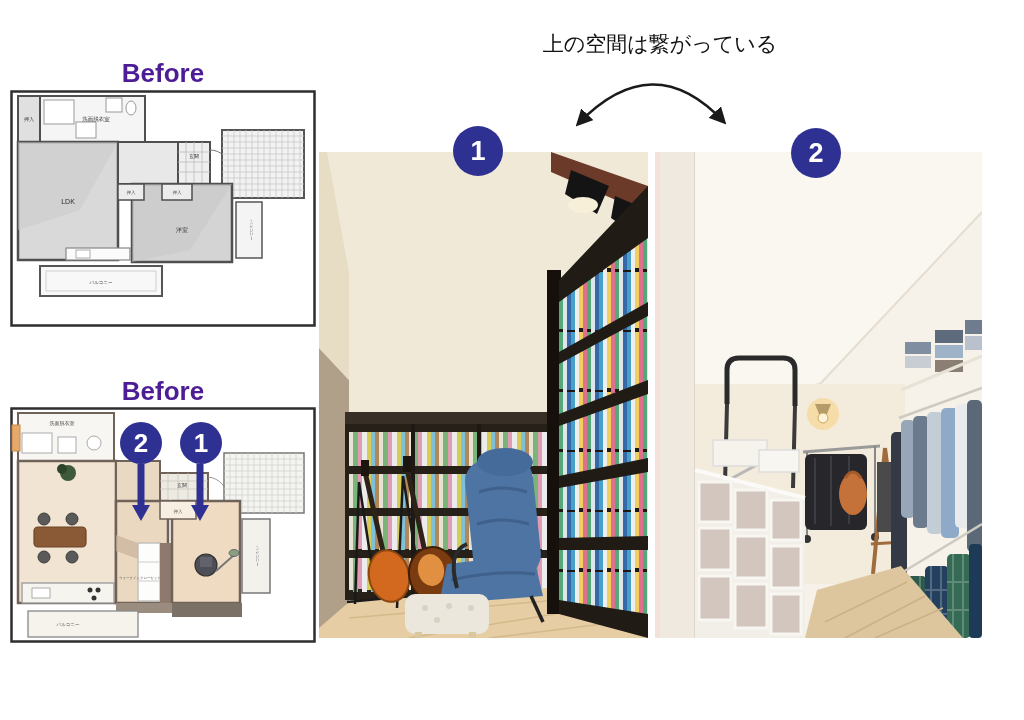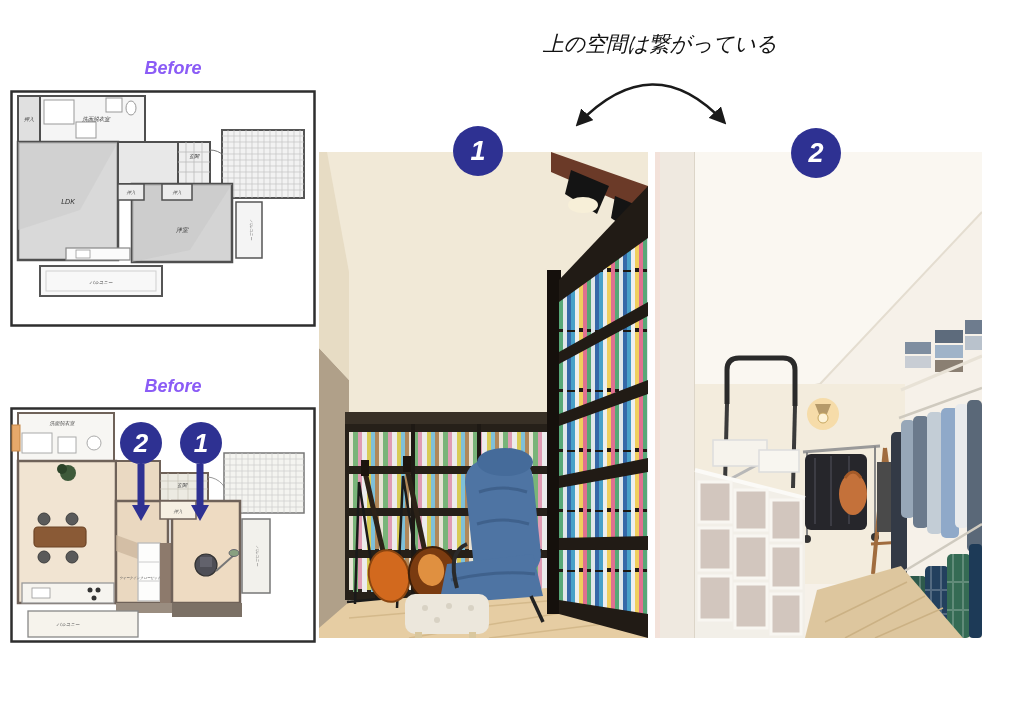--- a/index.html
+++ b/index.html
@@ -1,19 +1,19 @@
 <!DOCTYPE html>
 <html><head>
 <meta charset="utf-8">
 <style>
   html,body{margin:0;padding:0;background:#fff;}
   #canvas{position:relative;width:1024px;height:720px;background:#ffffff;overflow:hidden;
-          font-family:"Liberation Sans", sans-serif;font-style:italic;}
-  .plan-title{position:absolute;left:20px;width:306px;text-align:center;
-              font-size:18px;font-weight:bold;color:#8b5cf6;}
+          font-family:"Liberation Sans", sans-serif;}
+  .plan-title{position:absolute;left:10px;width:306px;text-align:center;
+              font-size:26px;font-weight:bold;color:#4c1d95;}
   .caption{position:absolute;left:540px;top:30px;width:240px;text-align:center;
            font-size:21px;color:#111;}
   .abs{position:absolute;}
   .badge{position:absolute;width:50px;height:50px;border-radius:50%;
          background:#2e3192;color:#fff;display:flex;align-items:center;justify-content:center;
          font-size:27px;font-weight:bold;z-index:5;}
   svg text{font-family:"Liberation Sans", sans-serif;}
 </style>
 </head>
 <body>

